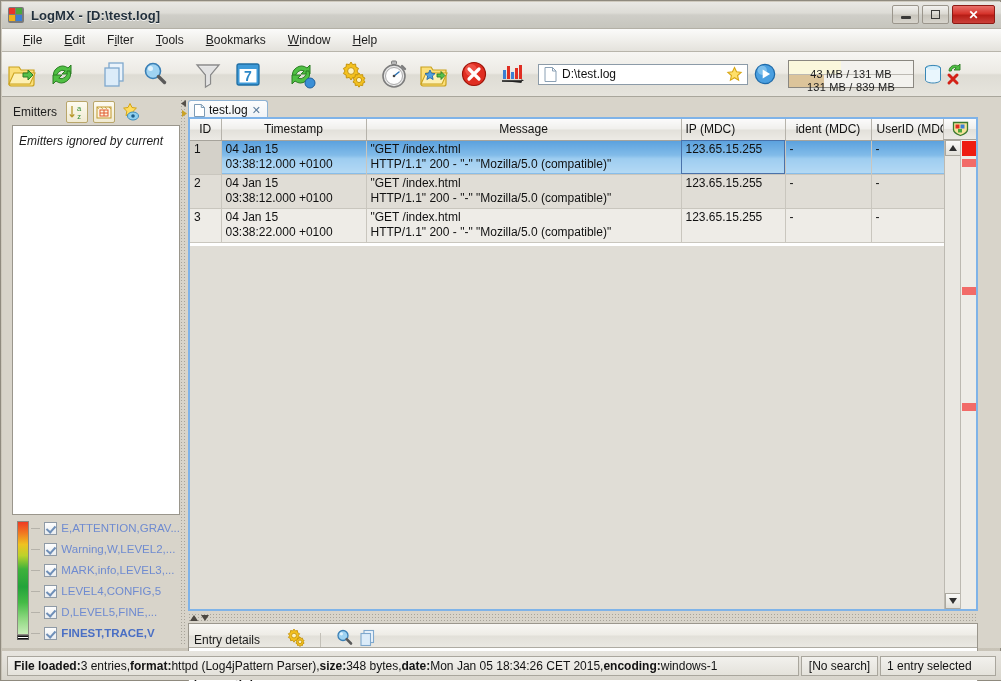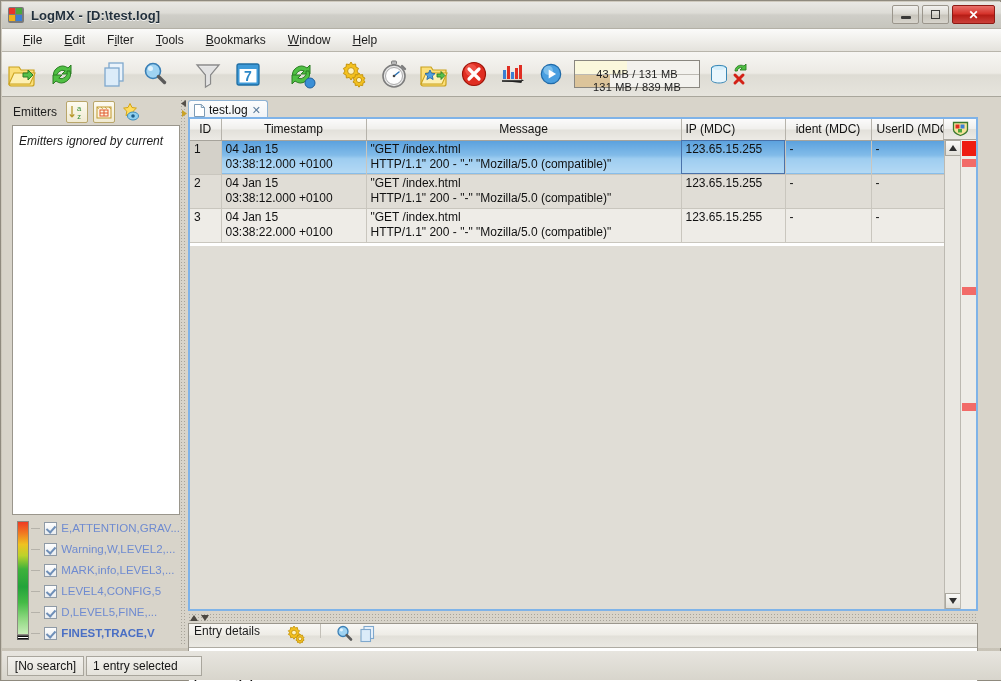--- a/index.html
+++ b/index.html
@@ -296,21 +296,21 @@
     display: flex; align-items: center;
   }
   .hs-arrow { width: 11px; height: 9px; display: flex; align-items: center; justify-content: center; }
 
   
   #details {
     position: absolute; left: 0; top: 526px; width: 790px; height: 118px;
     border: 1px solid #9a968c; background: #fff;
   }
   #details-head {
-    height: 24px; display: flex; align-items: flex-start;
+    height: 24px; display: flex; align-items: flex-end;
     background: linear-gradient(to bottom,#f8f7f4 0%,#eeece6 48%,#e2e0d9 52%,#eae8e2 100%);
     border-bottom: 1px solid #aeaba2; padding-left: 5px; gap: 4px;
   }
   #details-title { font-size: 12px; color: #1b1b1b; margin-right: 22px; }
   .dh-sep { width: 1px; height: 14px; background: #c3c0b8; margin: 0 10px; }
   #details-body { padding: 4px 5px; font-size: 12px; line-height: 16px; color: #111; }
   #details-body b { font-weight: bold; }
 
   
   #statusbar {
@@ -476,20 +476,30 @@
         <rect x="4" y="11" width="3" height="9" fill="#3b7fd4"></rect>
         <rect x="8" y="7" width="3" height="13" fill="#e02e22"></rect>
         <rect x="12" y="13" width="3" height="7" fill="#3b7fd4"></rect>
         <rect x="16" y="9" width="3" height="11" fill="#e02e22"></rect>
         <rect x="20" y="6" width="3" height="14" fill="#e02e22"></rect>
         <path d="M3 22h22l-2.5-2v4z" fill="#222"></path>
         <path d="M3 22h20" stroke="#222" stroke-width="1.6"></path>
       </svg>
     </div>
 
+    <div id="path-field">
+      <svg class="docico" viewBox="0 0 13 15">
+        <path d="M1 .5h7.5L12 4v10.5H1z" fill="#fff" stroke="#8aa0b4" stroke-width="1"></path>
+        <path d="M8.5.5V4H12" fill="none" stroke="#8aa0b4" stroke-width="1"></path>
+      </svg>
+      <span id="path-value">D:\test.log</span>
+      <svg id="path-star" viewBox="0 0 17 17">
+        <path d="M8.5 1.5l2 4.3 4.6.5-3.5 3.2 1 4.6-4.1-2.4-4.1 2.4 1-4.6L1.9 6.3l4.6-.5z" fill="#ffe06a" stroke="#d8a614" stroke-width="1.1"></path>
+      </svg>
+    </div>
 
     <div id="play-btn">
       <svg viewBox="0 0 26 26" width="24" height="24">
         <circle cx="13" cy="13" r="10.5" fill="#4a9fe0" stroke="#1f6aa8" stroke-width="1.3"></circle>
         <circle cx="10" cy="9" r="5" fill="#a8d8f5" opacity=".55"></circle>
         <path d="M10.5 8l8 5-8 5z" fill="#fff"></path>
       </svg>
     </div>
 
     <div id="mem">
@@ -777,17 +787,29 @@
           </div>
 
         </div>
       </div>
     </div>
 
     <div class="vsplit" style="right:0px; top:2px; height:545px; background:none;"></div>
   </div>
 
   <div id="statusbar">
+    <div class="sb-cell" id="sb-main">
+      <b>File loaded:</b>
+        <span> 3 entries, </span>
+        <b>format:</b>
+        <span> httpd (Log4jPattern Parser), </span>
+        <b>size:</b>
+        <span> 348 bytes, </span>
+        <b>date:</b>
+        <span> Mon Jan 05 18:34:26 CET 2015, </span>
+        <b>encoding:</b>
+        <span> windows-1</span>
+    </div>
     <div class="sb-cell" id="sb-search">[No search]</div>
     <div class="sb-cell" id="sb-sel">1 entry selected</div>
   </div>
 
 </div>
 
 </body></html>

